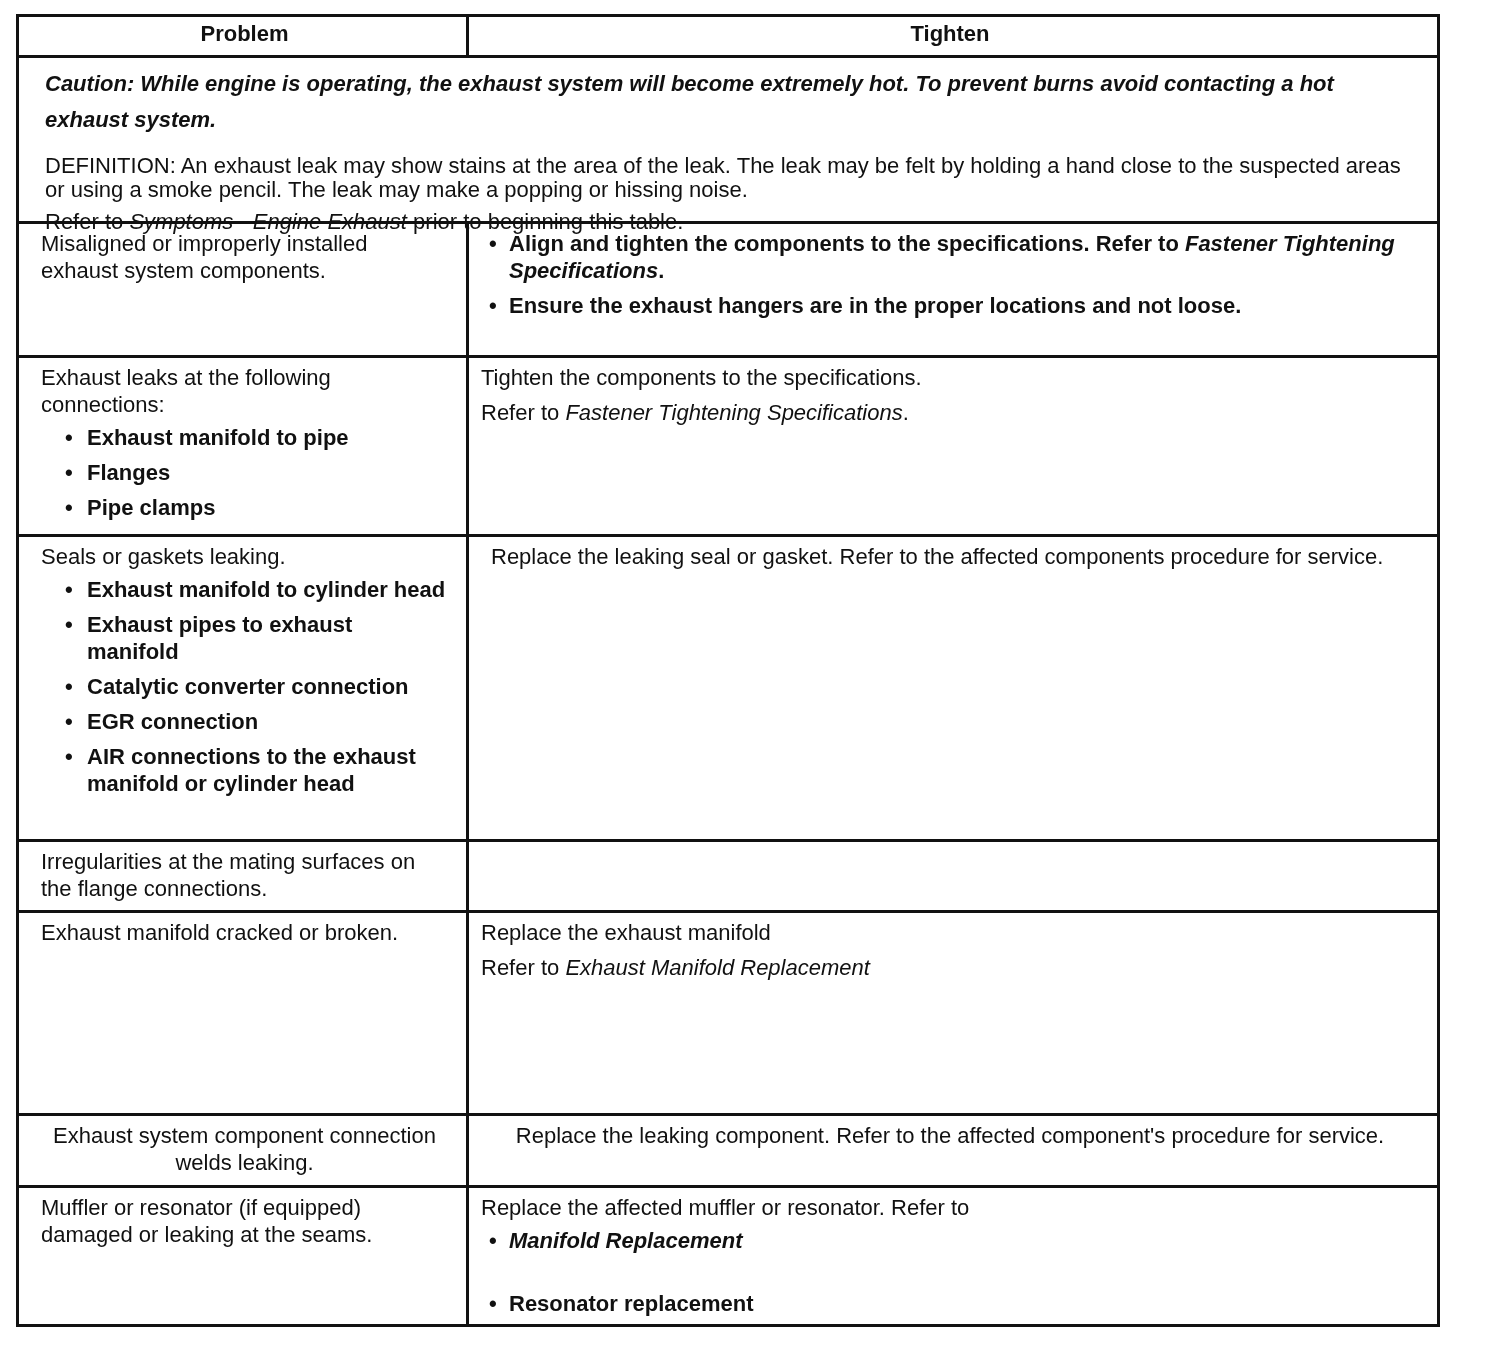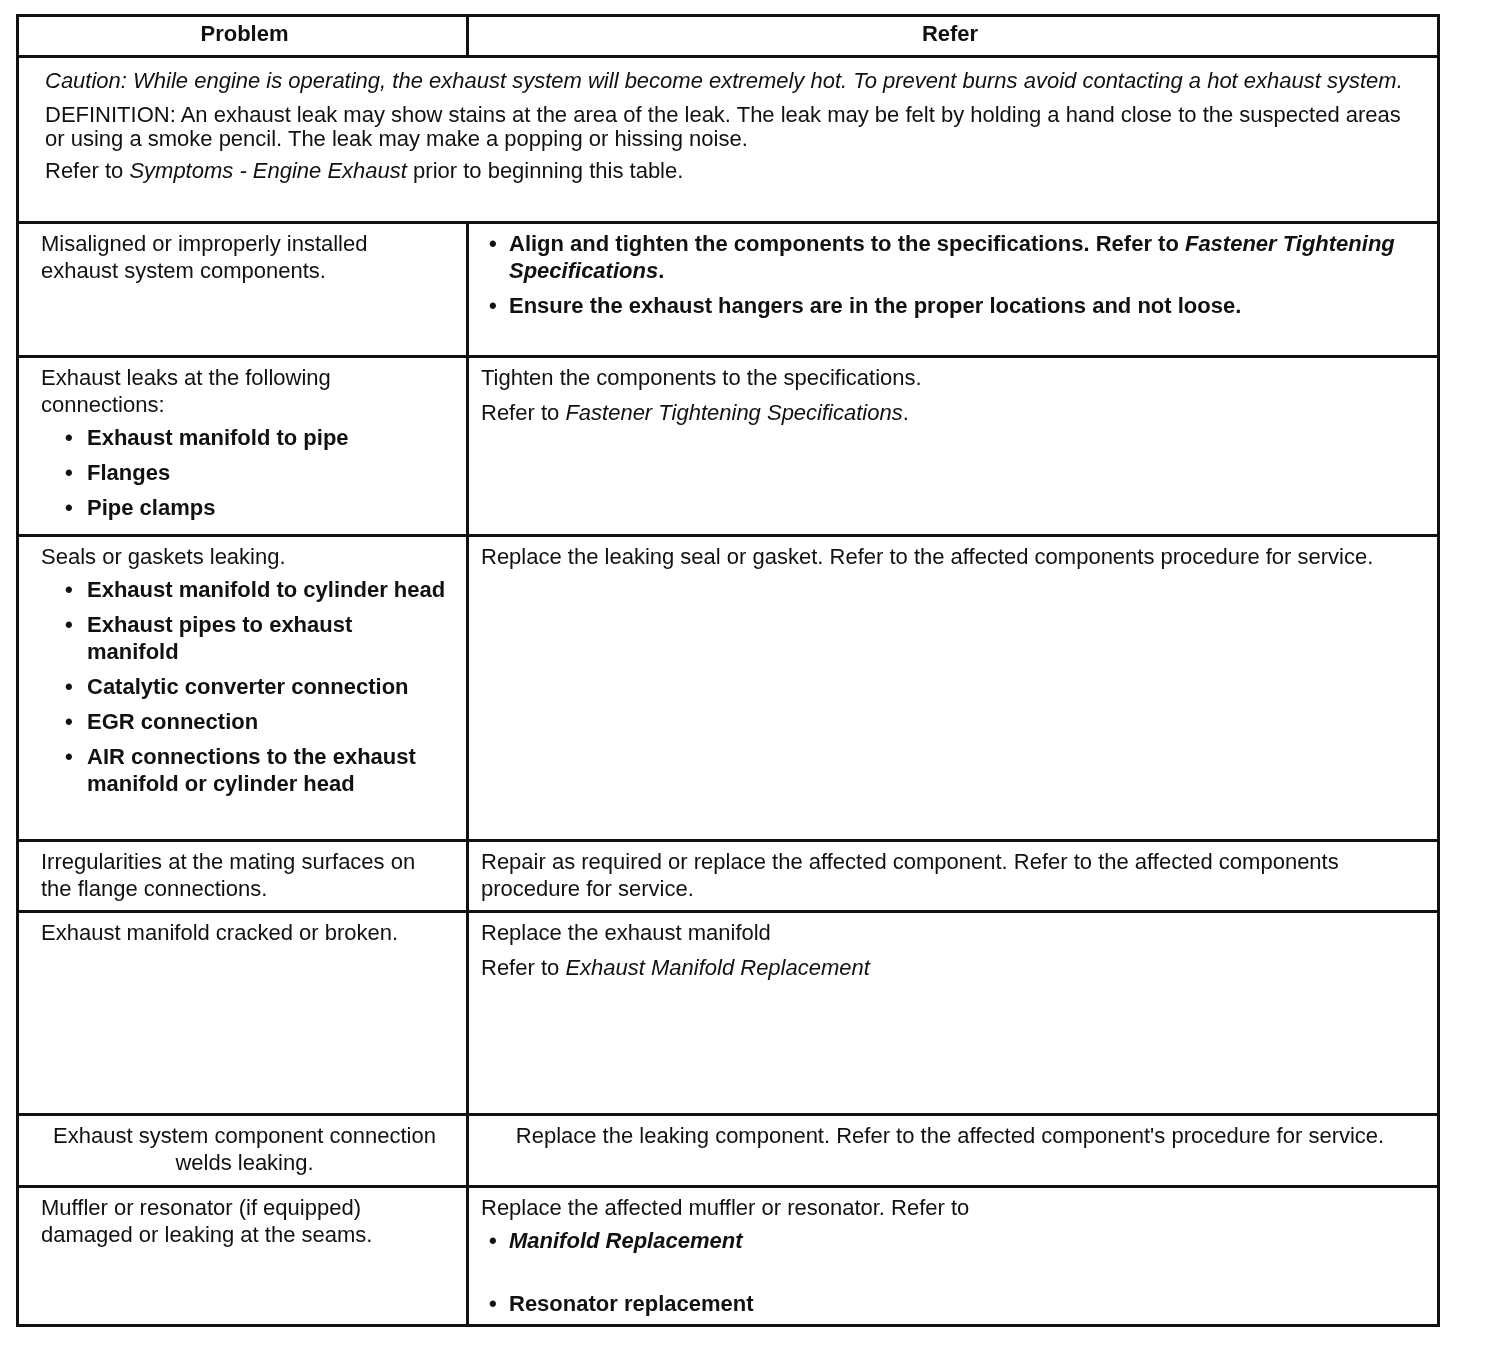--- a/index.html
+++ b/index.html
@@ -6,37 +6,37 @@
     body { width: 1504px; height: 1358px; position: relative; overflow: hidden;
            font-family: "Liberation Sans", sans-serif; color: #111; font-size: 22px; }
     .tbl { position: absolute; left: 16px; top: 14px; width: 1424px; }
     .row { display: flex; border-left: 3px solid #111; border-right: 3px solid #111; border-bottom: 3px solid #111; }
     .row.hdr { border-top: 3px solid #111; height: 38px; }
     .cell { box-sizing: border-box; padding: 6px 18px 6px 22px; line-height: 27px; }
     .c1 { width: 450px; border-right: 3px solid #111; }
     .c2 { flex: 1; padding-left: 12px; }
     .hdr .cell { font-weight: bold; text-align: center; line-height: 26px; padding-top: 4px; }
     .full { width: 100%; padding: 8px 20px 6px 26px; }
-    .caution { font-weight: normal; font-style: italic; line-height: 29px; margin-bottom: 8px; }
+    .caution { font-weight: bold; font-style: italic; line-height: 36px; margin-bottom: 16px; }
     .def { line-height: 24px; margin-bottom: 6px; }
     i { font-style: italic; }
     ul { margin: 6px 0 0 0; padding: 0; list-style: none; font-weight: bold; }
     ul li { position: relative; padding-left: 46px; margin-bottom: 8px; }
     ul li::before { content: "\2022"; position: absolute; left: 24px; }
     ul.act li { padding-left: 28px; }
     ul.act li::before { left: 8px; }
     p { margin: 0 0 8px 0; }
   </style>
 </head>
 <body>
 
 <div class="tbl">
   <div class="row hdr">
     <div class="cell c1">Problem</div>
-    <div class="cell c2">Refer</div>
+    <div class="cell c2">Tighten</div>
   </div>
 
   <div class="row" style="height:163px;">
     <div class="cell full">
       <div class="caution">Caution: While engine is operating, the exhaust system will become extremely hot. To prevent burns avoid contacting a hot exhaust system.</div>
       <div class="def">DEFINITION: An exhaust leak may show stains at the area of the leak. The leak may be felt by holding a hand close to the suspected areas or using a smoke pencil. The leak may make a popping or hissing noise.</div>
       <div><span>Refer to </span><i>Symptoms - Engine Exhaust</i><span> prior to beginning this table.</span></div>
     </div>
   </div>
 
@@ -58,37 +58,36 @@
         <li>Flanges</li>
         <li>Pipe clamps</li>
       </ul>
     </div>
     <div class="cell c2">
       <p>Tighten the components to the specifications.</p>
       <p><span>Refer to </span><i>Fastener Tightening Specifications</i><span>.</span></p>
     </div>
   </div>
 
-  <div class="row" style="height:302px;">
+  <div class="row" style="height:302px;gap:10px;">
     <div class="cell c1">
       <div>Seals or gaskets leaking.</div>
       <ul>
         <li>Exhaust manifold to cylinder head</li>
         <li>Exhaust pipes to exhaust manifold</li>
         <li>Catalytic converter connection</li>
         <li>EGR connection</li>
         <li>AIR connections to the exhaust manifold or cylinder head</li>
       </ul>
     </div>
     <div class="cell c2">Replace the leaking seal or gasket. Refer to the affected components procedure for service.</div>
   </div>
 
   <div class="row" style="height:68px;">
     <div class="cell c1">Irregularities at the mating surfaces on the flange connections.</div>
-    <div class="cell c2">Repair as required or replace the affected component. Refer to the affected components procedure for service.</div>
   </div>
 
   <div class="row" style="height:200px;">
     <div class="cell c1">Exhaust manifold cracked or broken.</div>
     <div class="cell c2">
       <p>Replace the exhaust manifold</p>
       <p><span>Refer to </span><i>Exhaust Manifold Replacement</i></p>
     </div>
   </div>
 

